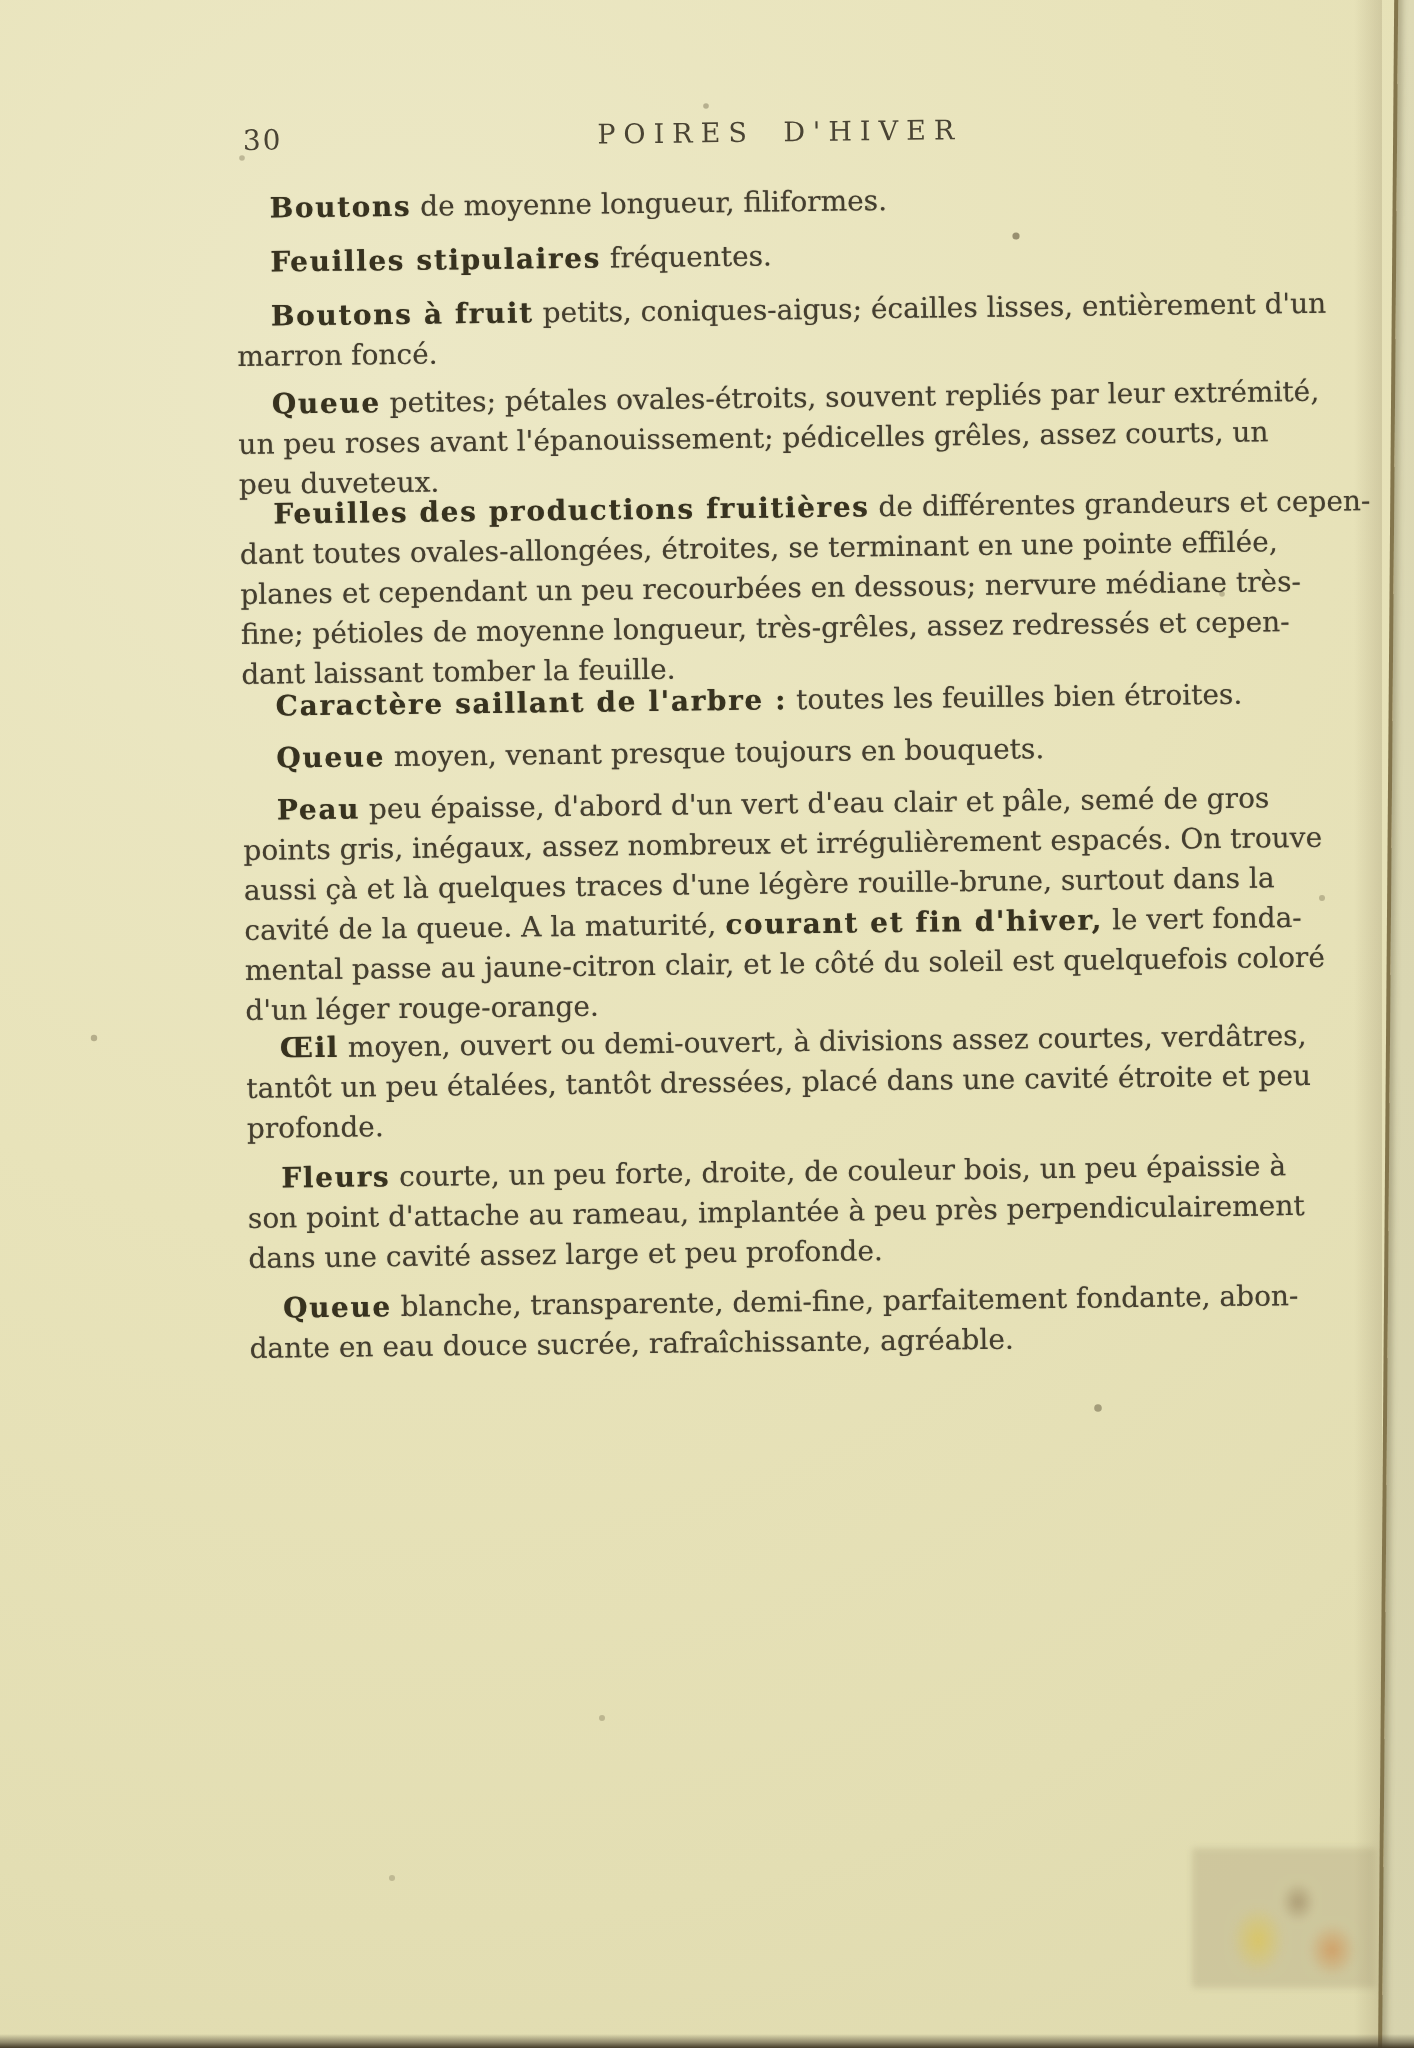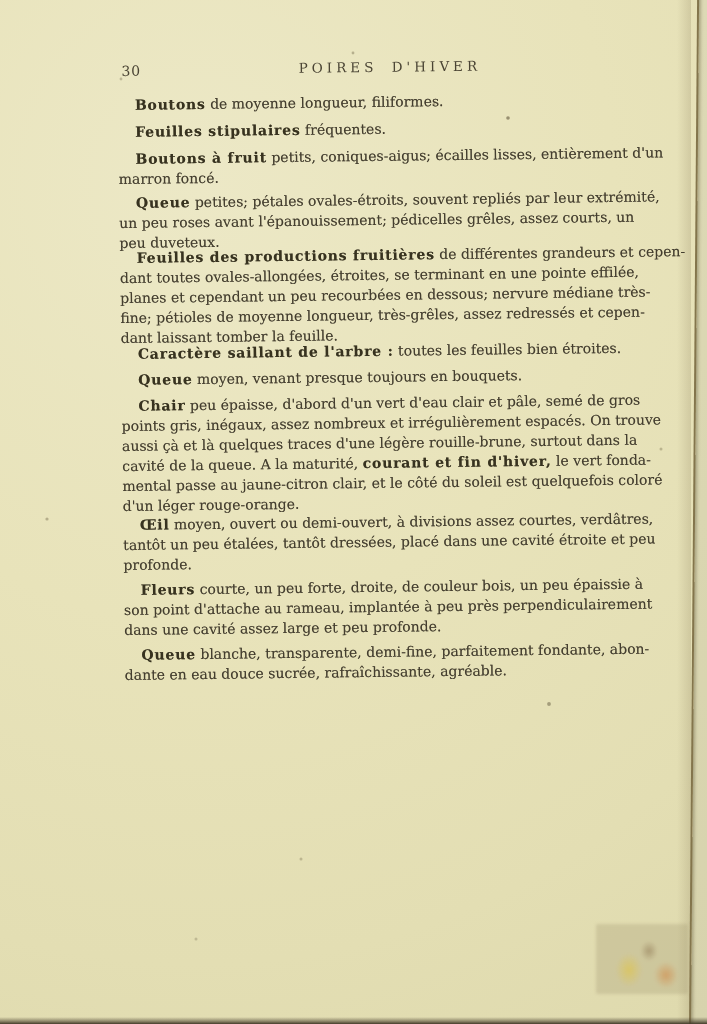--- a/index.html
+++ b/index.html
@@ -126,21 +126,21 @@
         <p class="para p4"><span class="lead">Queue</span><span> petites; pétales ovales-étroits, souvent repliés par leur extrémité,
 un peu roses avant l'épanouissement; pédicelles grêles, assez courts, un
 peu duveteux.</span></p>
         <p class="para p5"><span class="lead">Feuilles des productions fruitières</span><span> de différentes grandeurs et cepen-
 dant toutes ovales-allongées, étroites, se terminant en une pointe effilée,
 planes et cependant un peu recourbées en dessous; nervure médiane très-
 fine; pétioles de moyenne longueur, très-grêles, assez redressés et cepen-
 dant laissant tomber la feuille.</span></p>
         <p class="para p6"><span class="lead">Caractère saillant de l'arbre :</span><span> toutes les feuilles bien étroites.</span></p>
         <p class="para p7"><span class="lead">Queue</span><span> moyen, venant presque toujours en bouquets.</span></p>
-        <p class="para p8"><span class="lead">Chair</span><span> peu épaisse, d'abord d'un vert d'eau clair et pâle, semé de gros
+        <p class="para p8"><span class="lead">Peau</span><span> peu épaisse, d'abord d'un vert d'eau clair et pâle, semé de gros
 points gris, inégaux, assez nombreux et irrégulièrement espacés. On trouve
 aussi çà et là quelques traces d'une légère rouille-brune, surtout dans la
 cavité de la queue. A la maturité, </span><span class="lead">courant et fin d'hiver,</span><span> le vert fonda-
 mental passe au jaune-citron clair, et le côté du soleil est quelquefois coloré
 d'un léger rouge-orange.</span></p>
         <p class="para p9"><span class="lead">Œil</span><span> moyen, ouvert ou demi-ouvert, à divisions assez courtes, verdâtres,
 tantôt un peu étalées, tantôt dressées, placé dans une cavité étroite et peu
 profonde.</span></p>
         <p class="para p10"><span class="lead">Fleurs</span><span> courte, un peu forte, droite, de couleur bois, un peu épaissie à
 son point d'attache au rameau, implantée à peu près perpendiculairement

